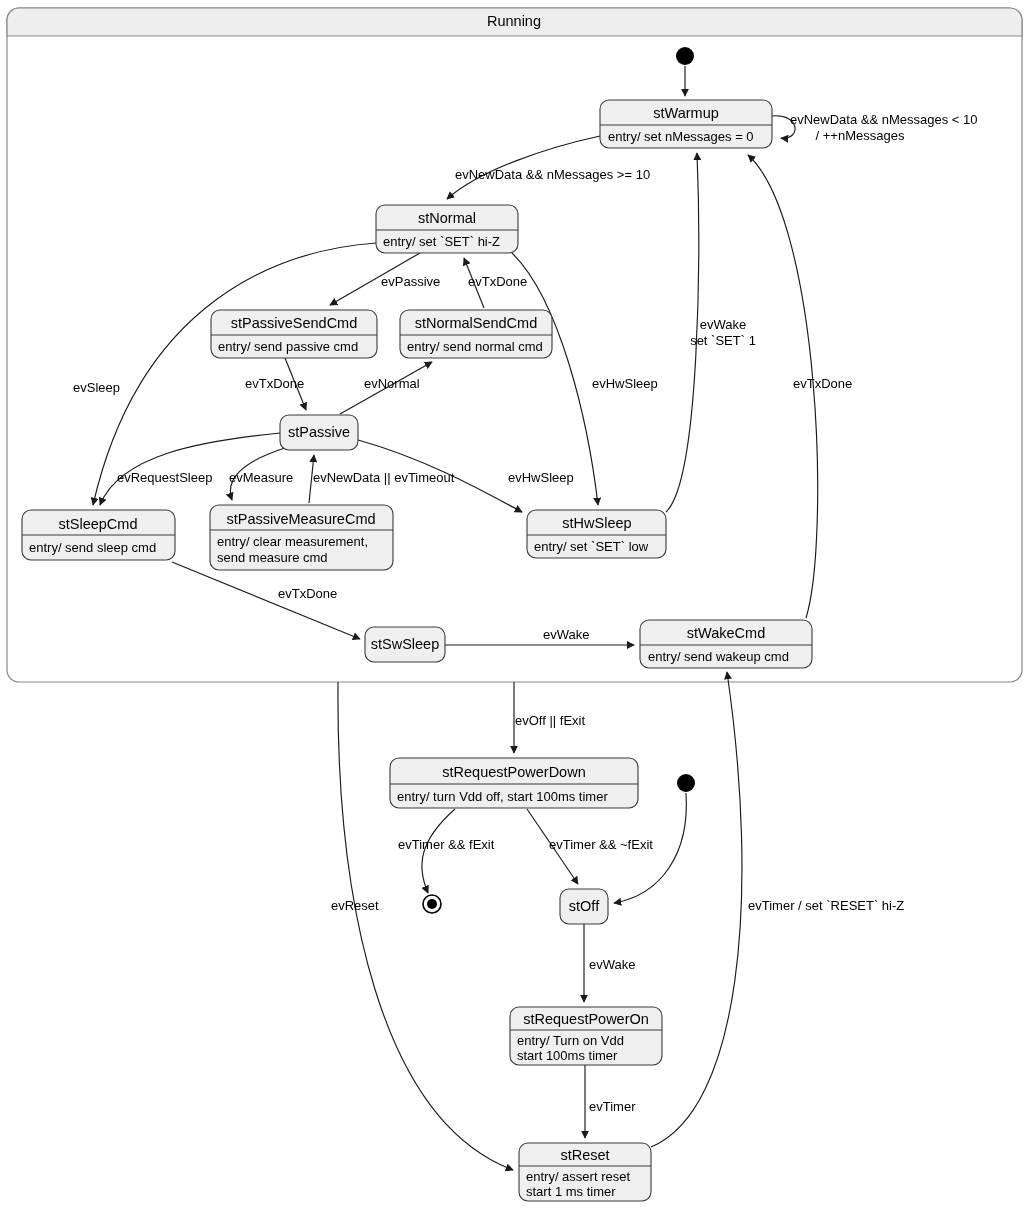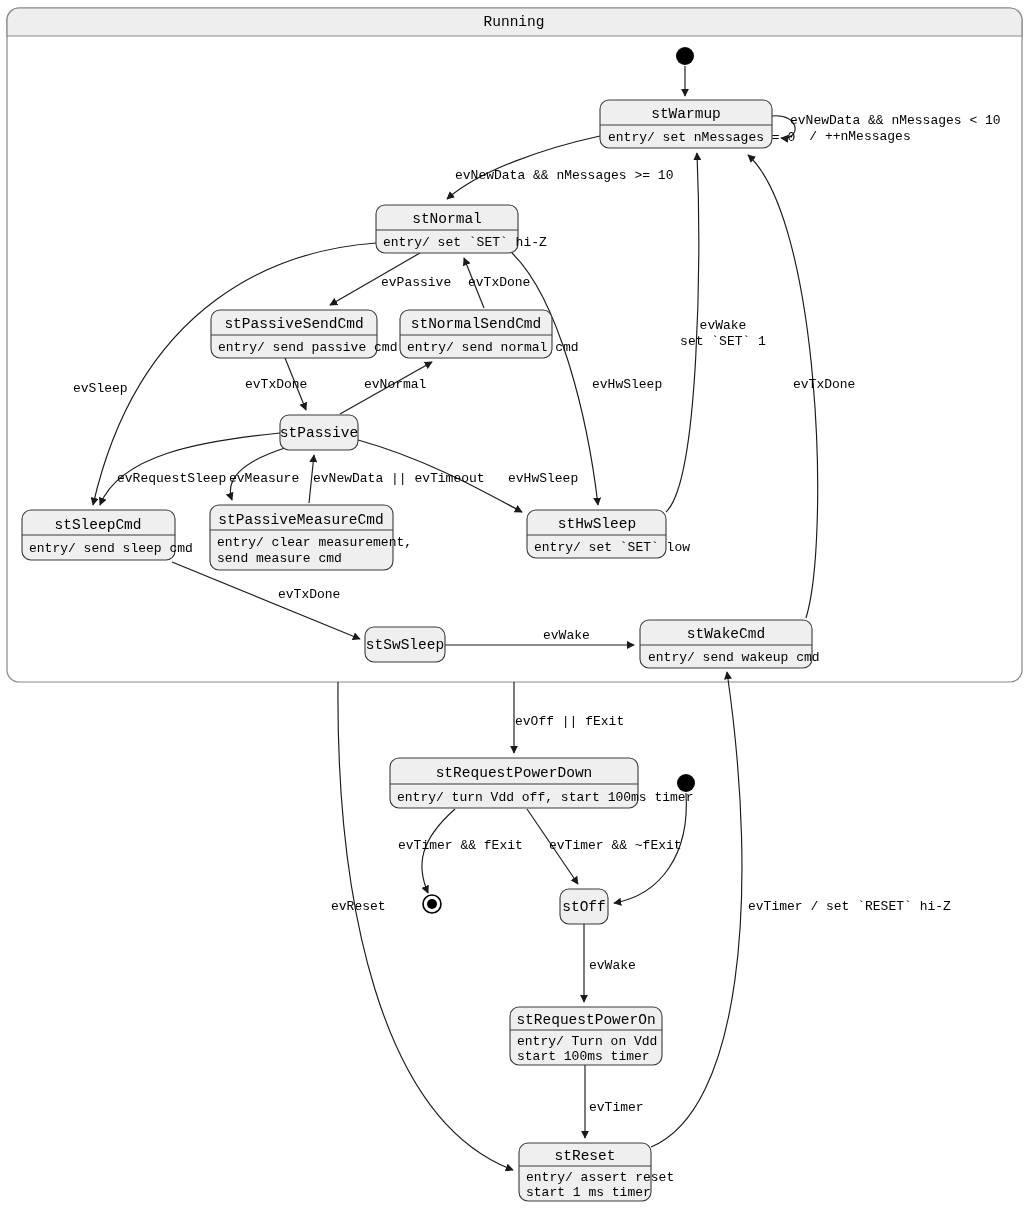--- a/index.html
+++ b/index.html
@@ -5,21 +5,21 @@
   html, body {
     margin: 0;
     padding: 0;
     background: #ffffff;
   }
   #diagram-root {
     position: relative;
     width: 1029px;
     height: 1213px;
     background: #ffffff;
-    font-family: Liberation Mono, monospace;
+    font-family: Liberation Sans, sans-serif;
   }
   svg#uml {
     display: block;
     width: 1029px;
     height: 1213px;
   }
   .frame-rect {
     fill: #ffffff;
     stroke: #888888;
     stroke-width: 1.2;

